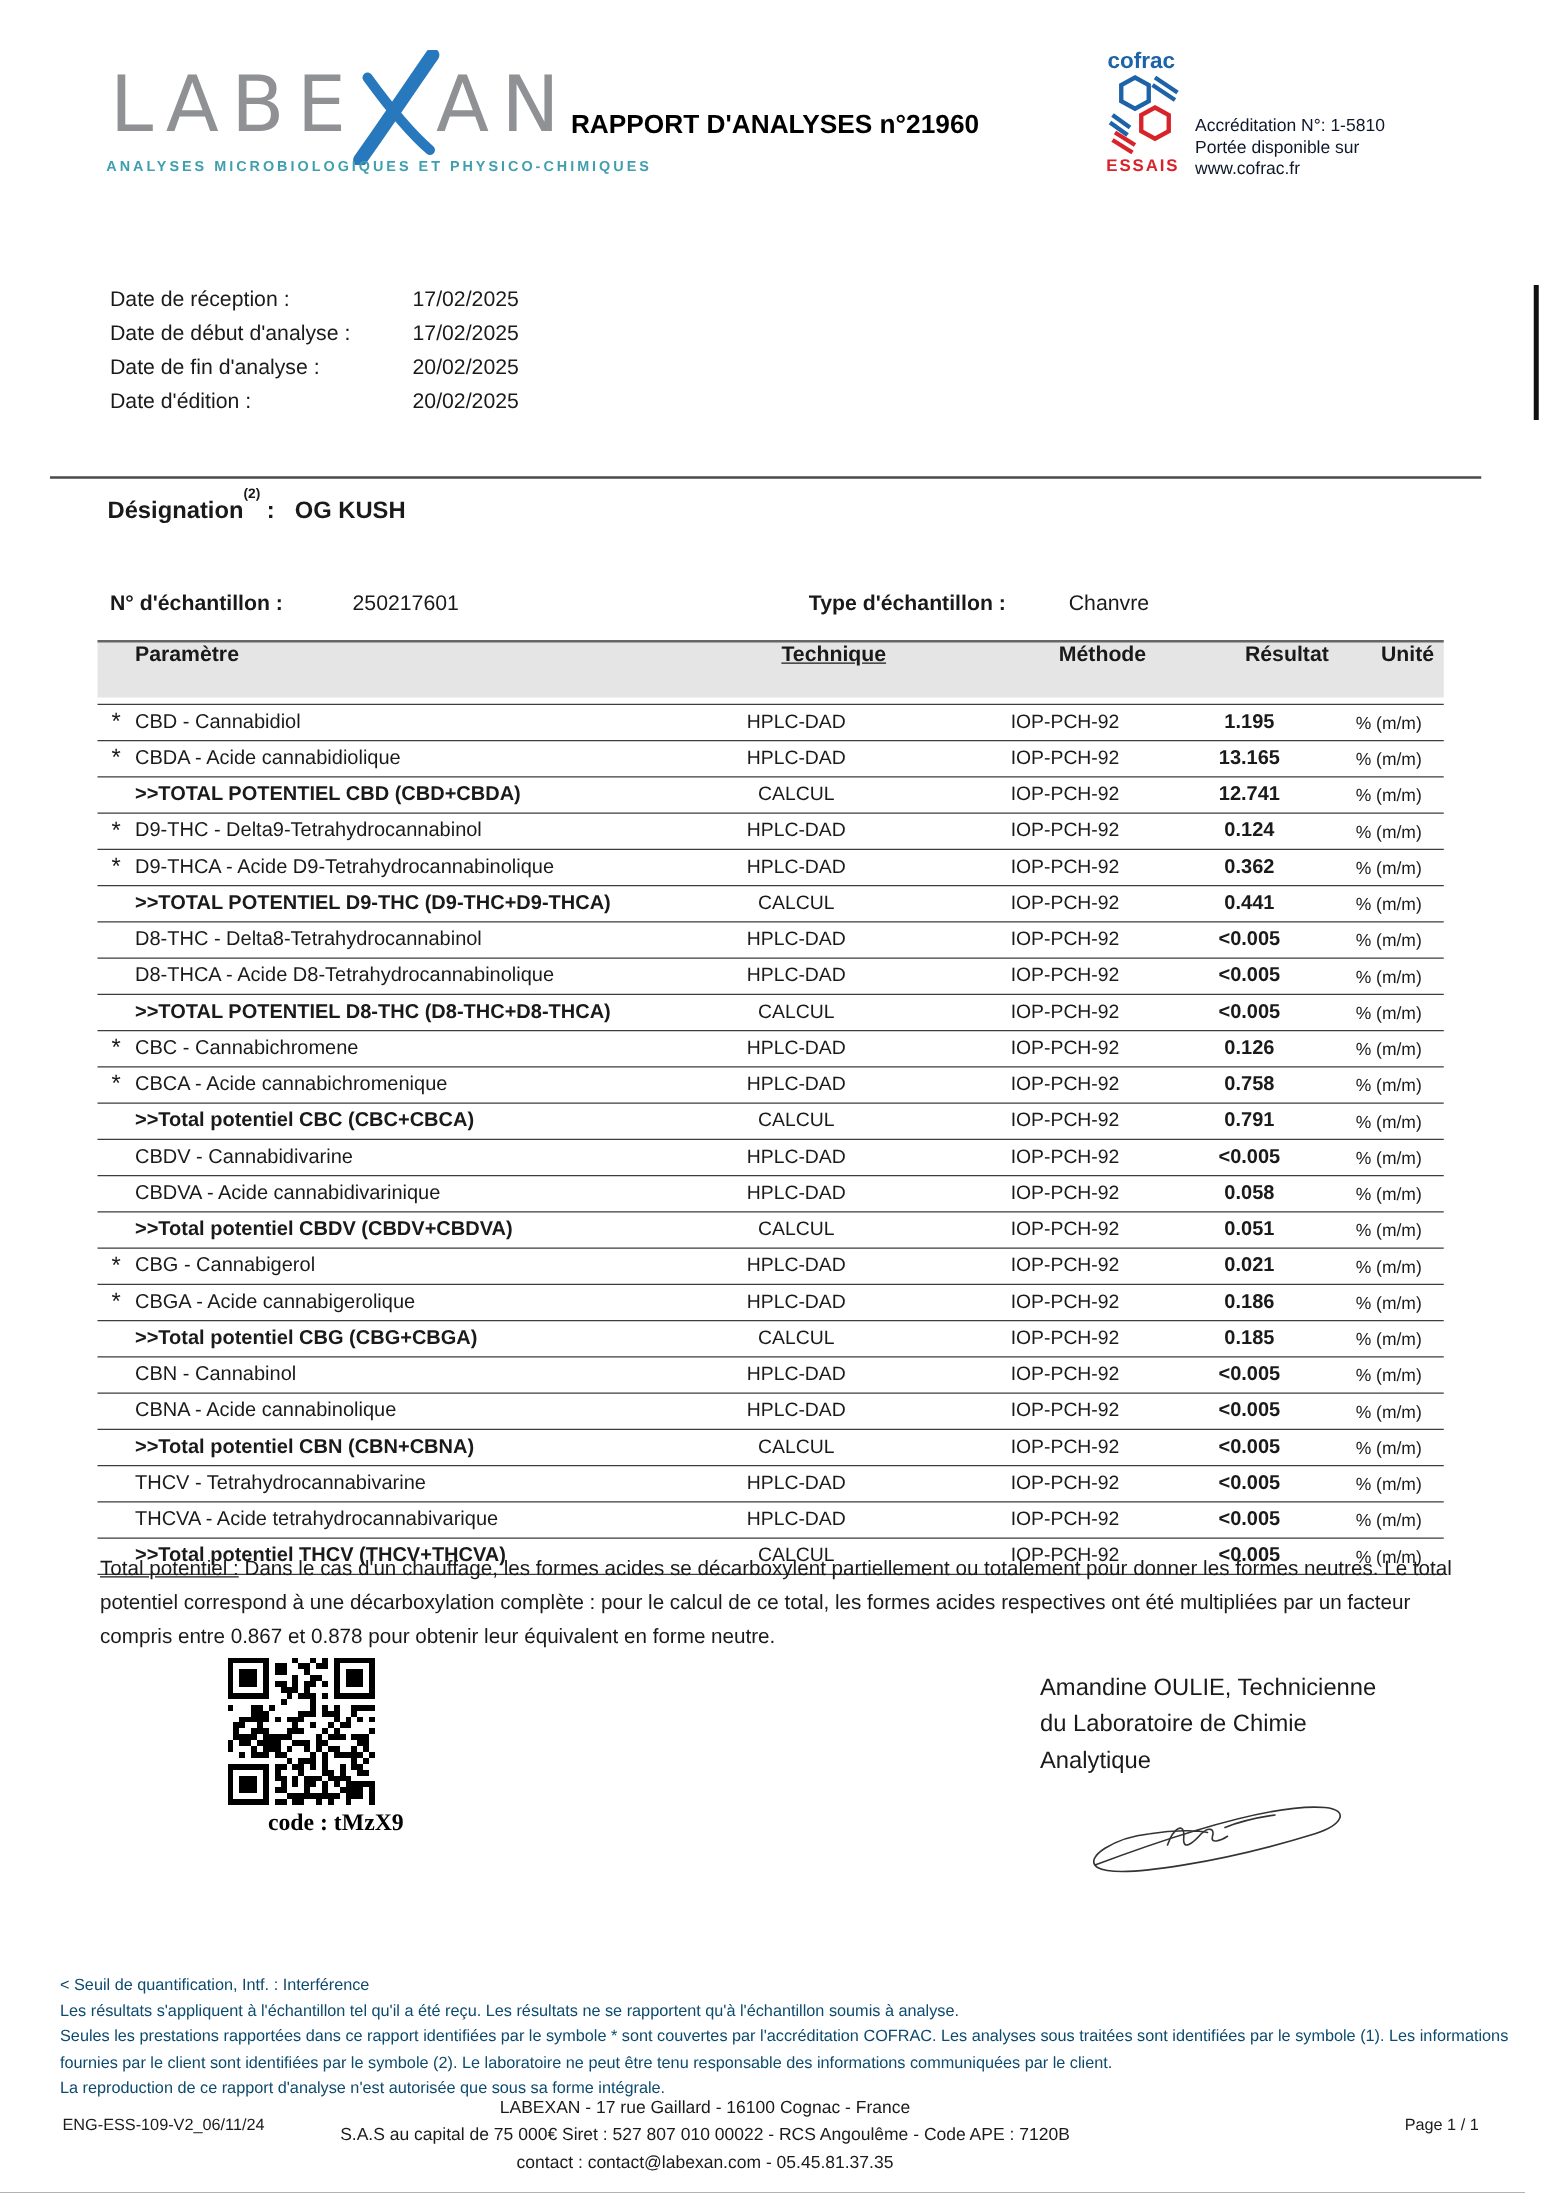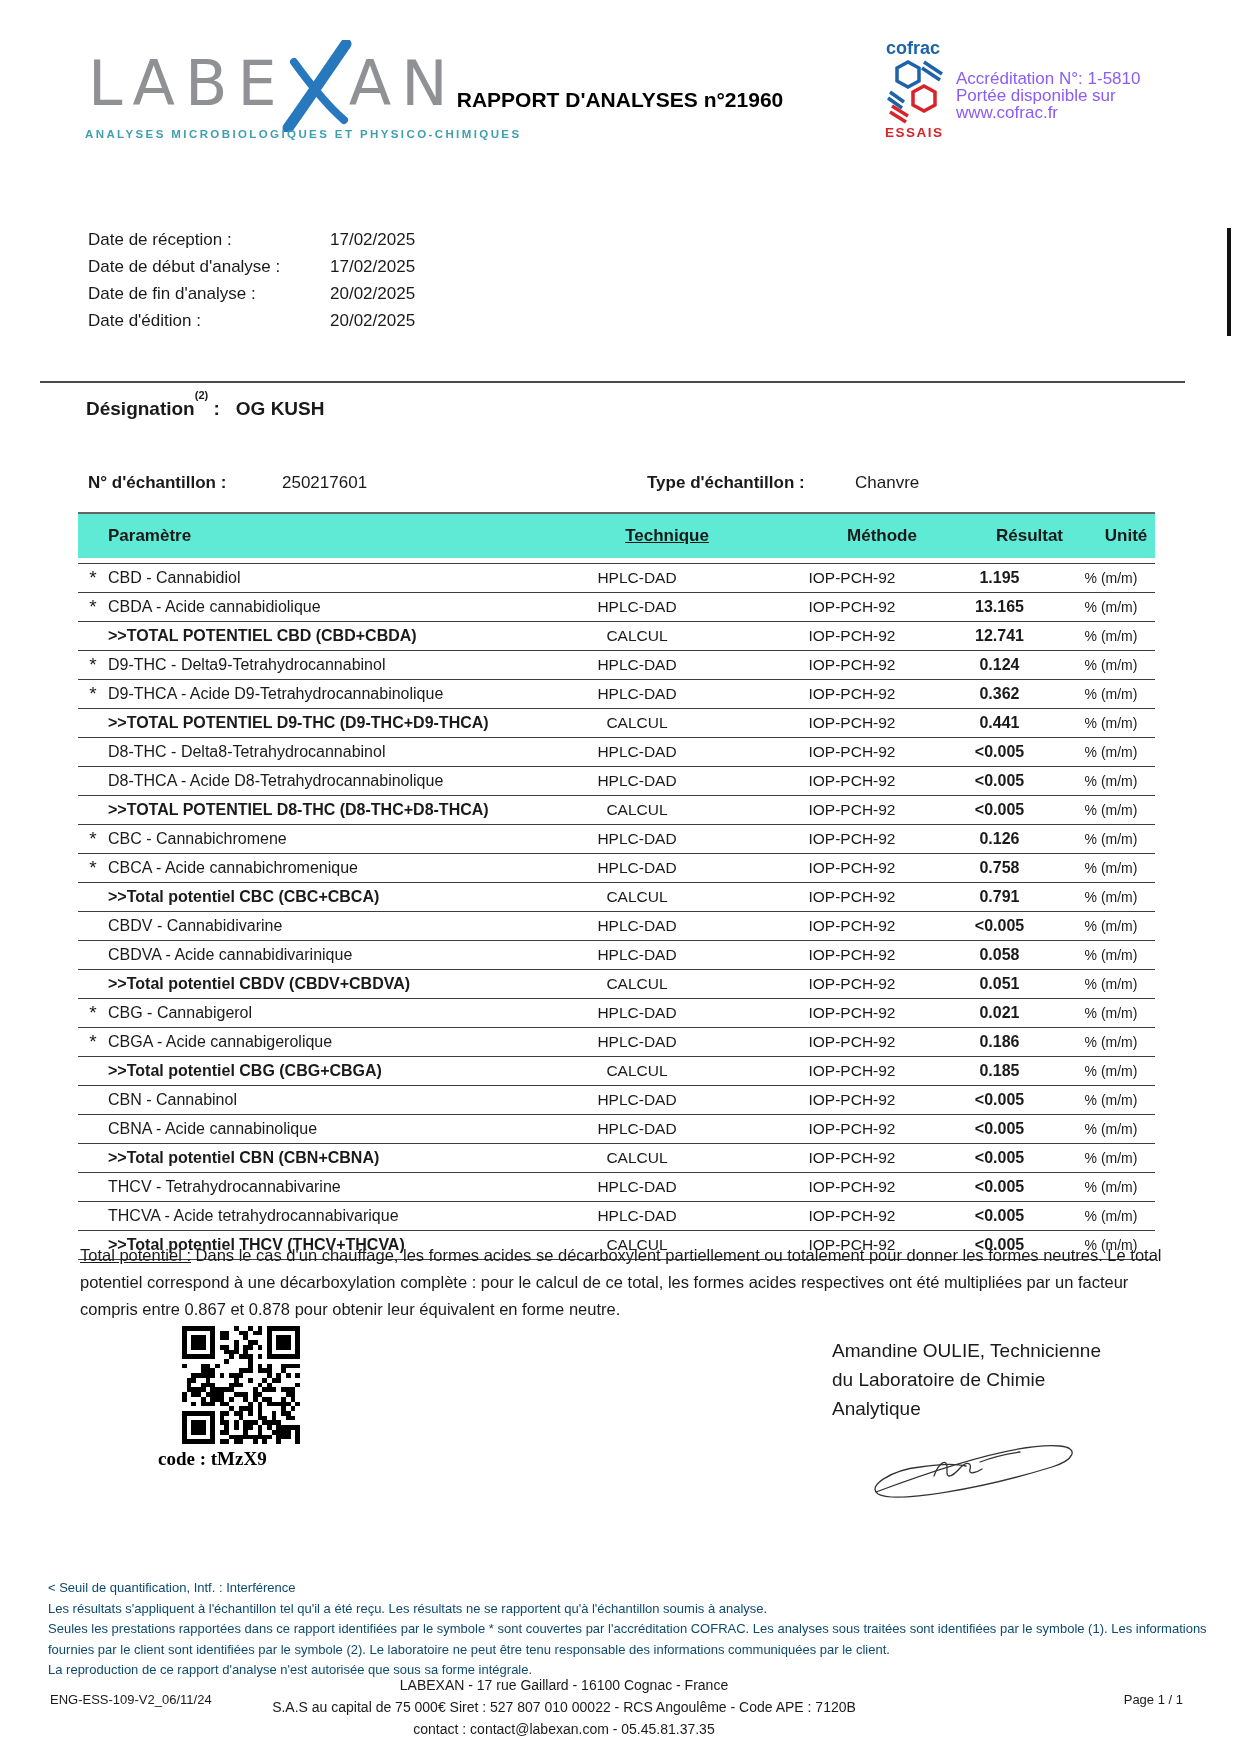--- a/index.html
+++ b/index.html
@@ -8,55 +8,55 @@
   
   .logo{position:absolute;left:85px;top:38px;}
   .logo-letters{display:flex;align-items:flex-end;height:86px;}
   .logo-letters .lt{font-size:62px;line-height:80px;color:#8f9194;letter-spacing:4px;
                     font-family:"DejaVu Sans",sans-serif;font-weight:400;padding:0 3px;}
   .logo-x{width:72px;height:92px;margin:0 -6px -8px -4px;}
   .logo-sub{margin-top:4px;font-size:11.5px;letter-spacing:2.4px;color:#3f9fae;font-weight:bold;}
   .report-title{position:absolute;left:400px;top:88px;width:440px;text-align:center;
                 font-size:21px;font-weight:bold;color:#000;}
   .cofrac{position:absolute;left:884px;top:40px;display:flex;}
-  .cofrac-text{margin-left:10px;margin-top:30px;font-size:17px;line-height:17px;color:#8b5cf6;}
+  .cofrac-text{margin-left:10px;margin-top:52px;font-size:14px;line-height:17px;color:#0f172a;}
   
   .dates{position:absolute;left:88px;top:226px;font-size:17px;}
   .dates .drow{display:flex;height:27px;line-height:27px;}
   .dates .dlabel{width:242px;}
   .hr1{position:absolute;left:40px;top:381px;width:1145px;height:2px;background:#4a4a4a;}
   .scan-line{position:absolute;left:1227px;top:228px;width:4px;height:108px;background:#111;}
   
   .designation{position:absolute;left:86px;top:398px;font-size:19px;font-weight:bold;}
   .designation sup{font-size:11px;position:relative;top:-9px;font-weight:bold;}
   .designation .desval{margin-left:16px;}
   .sampleline{position:absolute;left:88px;top:470px;width:1070px;font-size:17px;height:26px;line-height:26px;}
   .sampleline .lbl{font-weight:bold;}
   .sampleline .num{position:absolute;left:194px;}
   .sampleline .tlbl{position:absolute;left:559px;font-weight:bold;}
   .sampleline .tval{position:absolute;left:767px;}
   
   .tbl{position:absolute;left:78px;top:512px;width:1077px;}
-  .tbl-head{background:#5eead4;height:44px;display:flex;align-items:center;
+  .tbl-head{background:#e5e5e5;height:44px;display:flex;
             font-size:17px;font-weight:bold;border-top:2px solid #666;}
   .tbl-body{margin-top:5px;border-top:1.6px solid #3d3d3d;}
   .trow{display:flex;align-items:center;height:28px;border-bottom:1.6px solid #3d3d3d;font-size:16px;}
   .c-star{width:30px;text-align:center;font-size:19px;}
   .c-param{width:390px;text-align:left;padding-right:4px;white-space:nowrap;overflow:hidden;}
   .c-tech{width:270px;text-align:center;font-size:15.5px;}
   .c-meth{width:160px;text-align:center;font-size:15.5px;}
   .c-res{width:135px;text-align:center;font-weight:bold;}
   .c-unit{flex:1;text-align:center;font-size:14px;}
   .h-param{padding-left:30px;}
   .trow.bold .c-param{font-weight:bold;}
   
   .note{position:absolute;left:80px;top:1242px;width:1090px;font-size:16.5px;line-height:27px;text-align:left;}
   .note .lead{text-decoration:underline;}
   
-  .qrwrap{position:absolute;left:158px;top:1326px;width:165px;text-align:left;}
+  .qrwrap{position:absolute;left:158px;top:1326px;width:165px;text-align:right;}
   .qr{width:118px;height:118px;margin:0 auto;display:block;}
   .qrcode-label{margin-top:4px;font-family:"Liberation Serif","DejaVu Serif",serif;
                 font-weight:bold;font-size:19px;color:#000;}
   .qrtext{position:absolute;left:80px;top:1464px;font-family:"Liberation Serif","DejaVu Serif",serif;
           font-style:italic;font-size:14.5px;line-height:22px;color:#111;}
   
   .sigblock{position:absolute;left:832px;top:1336px;font-size:19px;line-height:29px;}
   .sig-svg{position:absolute;left:862px;top:1418px;}
   
   .legal{position:absolute;left:48px;top:1578px;font-size:13px;line-height:20.5px;color:#0c4a6e;}

